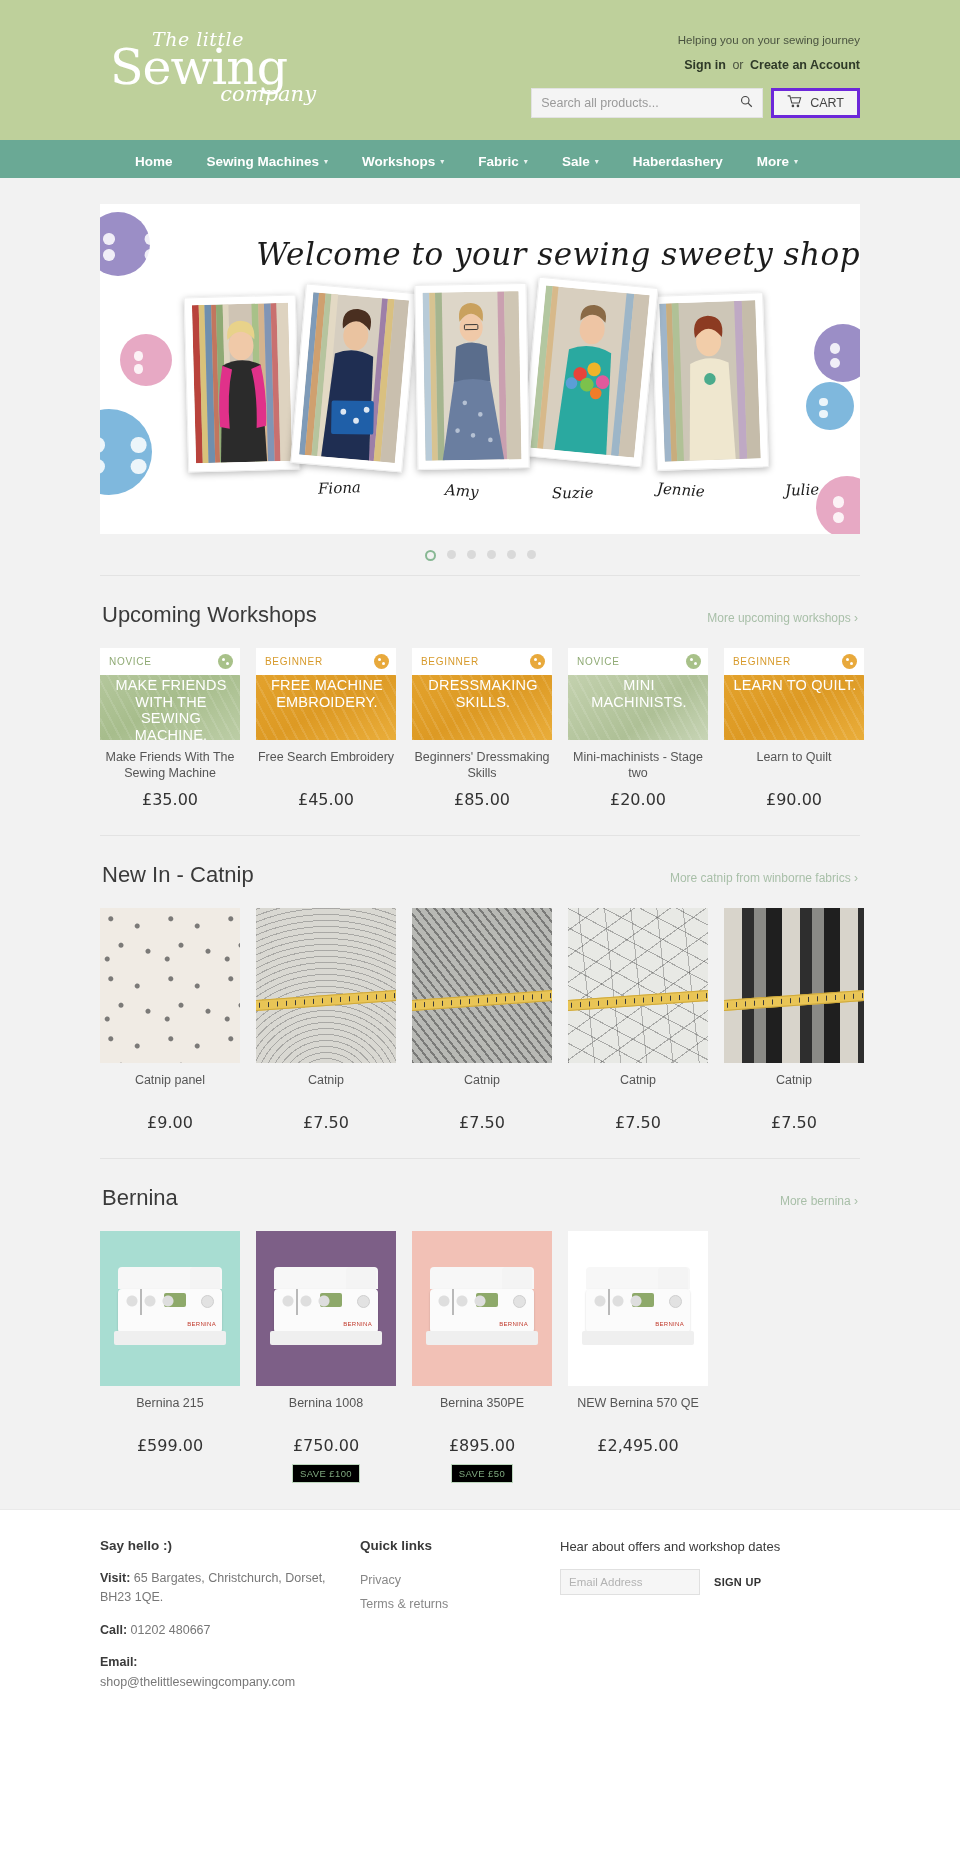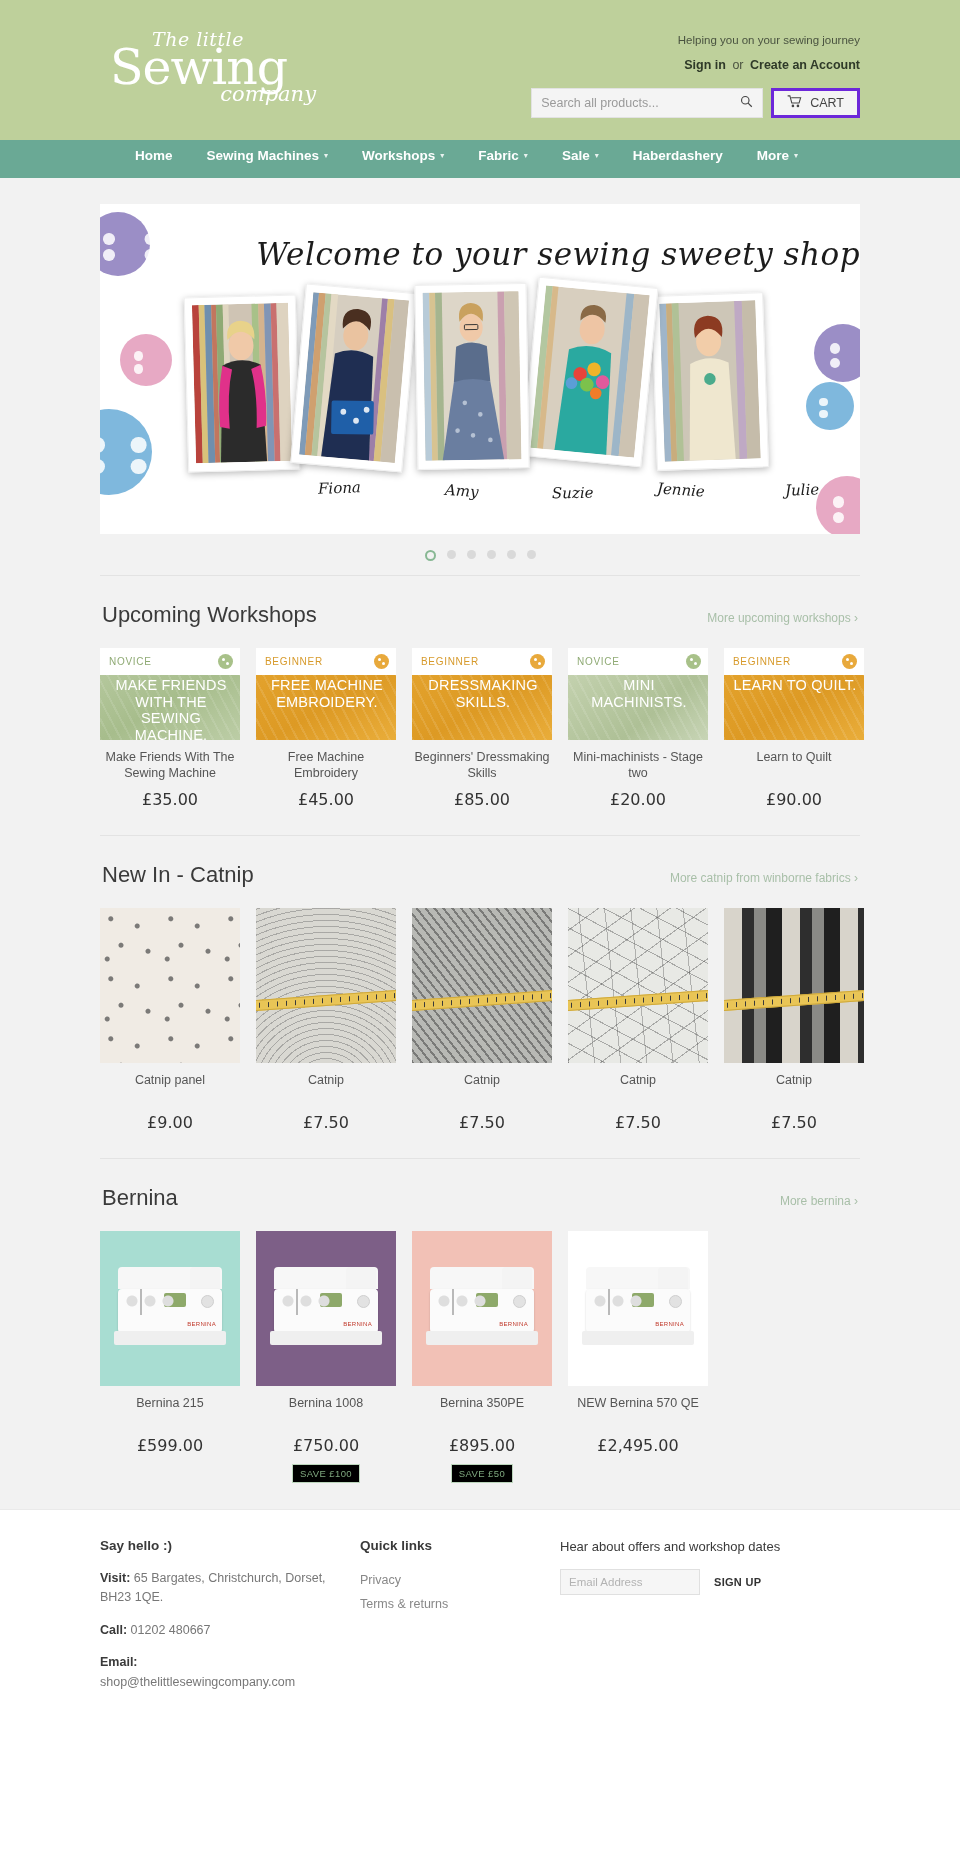--- a/index.html
+++ b/index.html
@@ -38,21 +38,21 @@
     height: 30px; background: #f4f4f4; border: 3px solid #6d28d9;
     display: flex; align-items: center; gap: 7px; padding: 0 13px;
     font-size: 12.5px; color: #444; cursor: pointer;
   }
 
   
   .nav { background: #6aa995; }
   .nav-inner { width: 760px; margin: 0 auto; display: flex; align-items: center; height: 38px; padding-left: 18px; }
   .nav-item {
     color: #fff; font-size: 13.5px; font-weight: bold; padding: 0 17px;
-    display: flex; align-items: flex-start; gap: 5px; cursor: pointer; height: 44px; line-height: 38px;
+    display: flex; align-items: flex-end; gap: 5px; cursor: pointer; height: 44px; line-height: 38px;
   }
   .nav-item .chev { font-size: 8px; opacity: .85; font-weight: normal; }
 
   
   .hero-area { background: #f2f2f2; padding: 26px 0 0; }
   .hero {
     width: 760px; margin: 0 auto; height: 330px; background: #fff;
     position: relative; overflow: hidden;
   }
   .hero-title {
@@ -440,21 +440,21 @@
           <div class="ws-thumb">
             <div class="ws-bar">
               <span class="ws-level lvl-beginner">BEGINNER</span>
               <span class="ws-dot dot-beginner"></span>
             </div>
             <div class="ws-img img-beginner">
               <div class="tex"></div>
               <div class="ws-label">FREE MACHINE EMBROIDERY.</div>
             </div>
           </div>
-          <div class="card-title">Free Machine Embroidery</div>
+          <div class="card-title">Free Search Embroidery</div>
           <div class="card-price">£45.00</div>
         </div>
         <div class="card">
           <div class="ws-thumb">
             <div class="ws-bar">
               <span class="ws-level lvl-beginner">BEGINNER</span>
               <span class="ws-dot dot-beginner"></span>
             </div>
             <div class="ws-img img-beginner">
               <div class="tex"></div>

